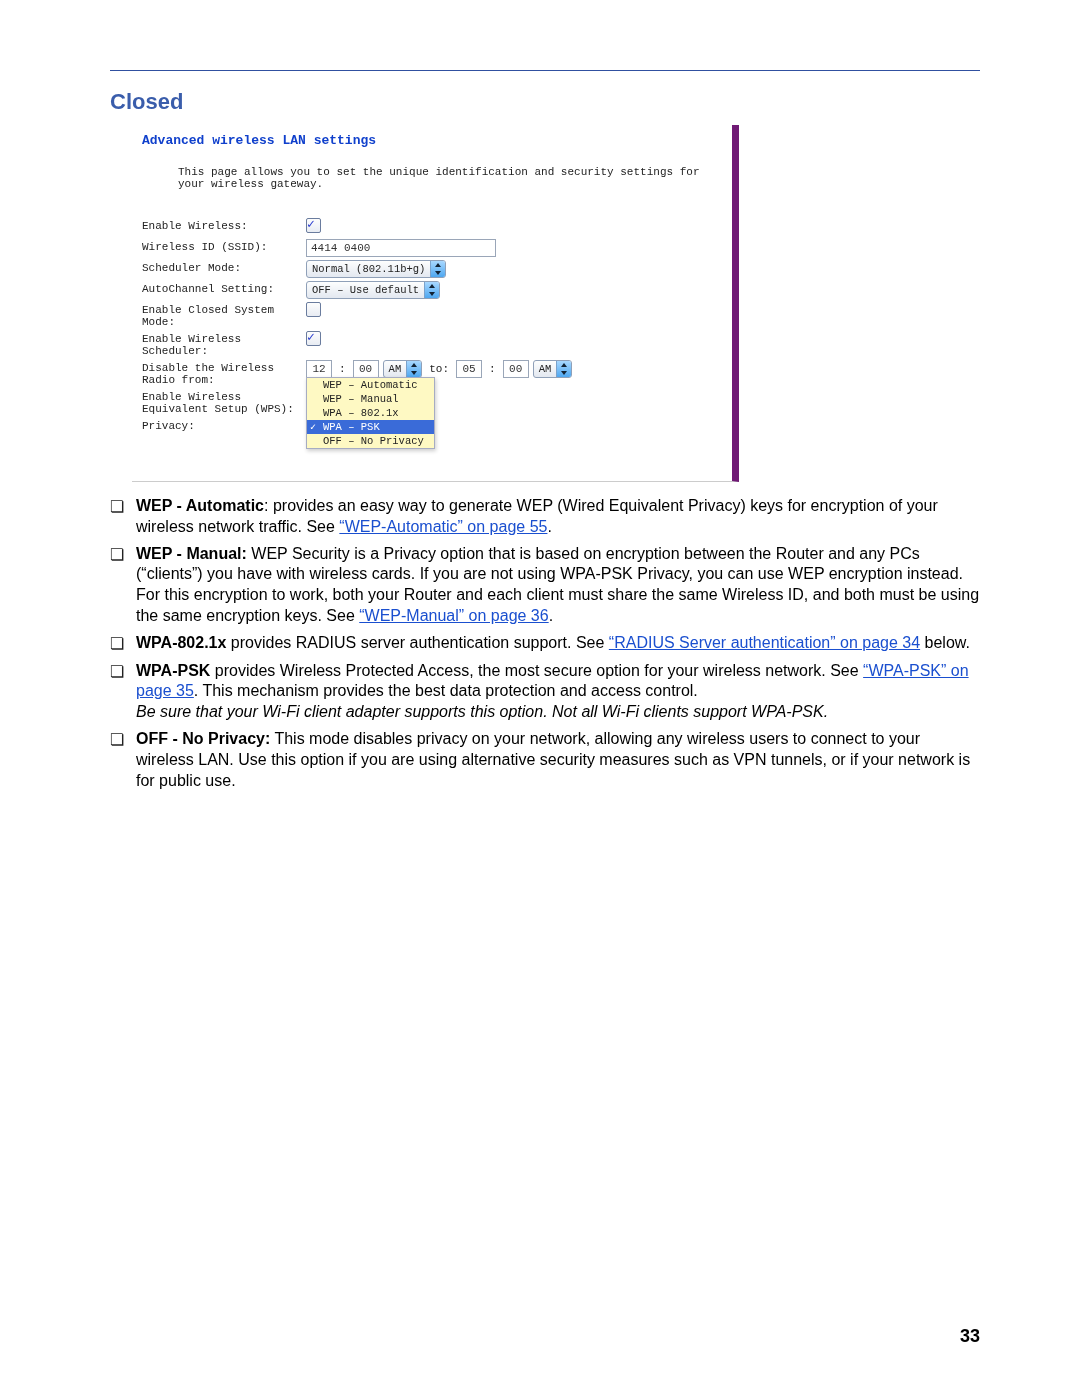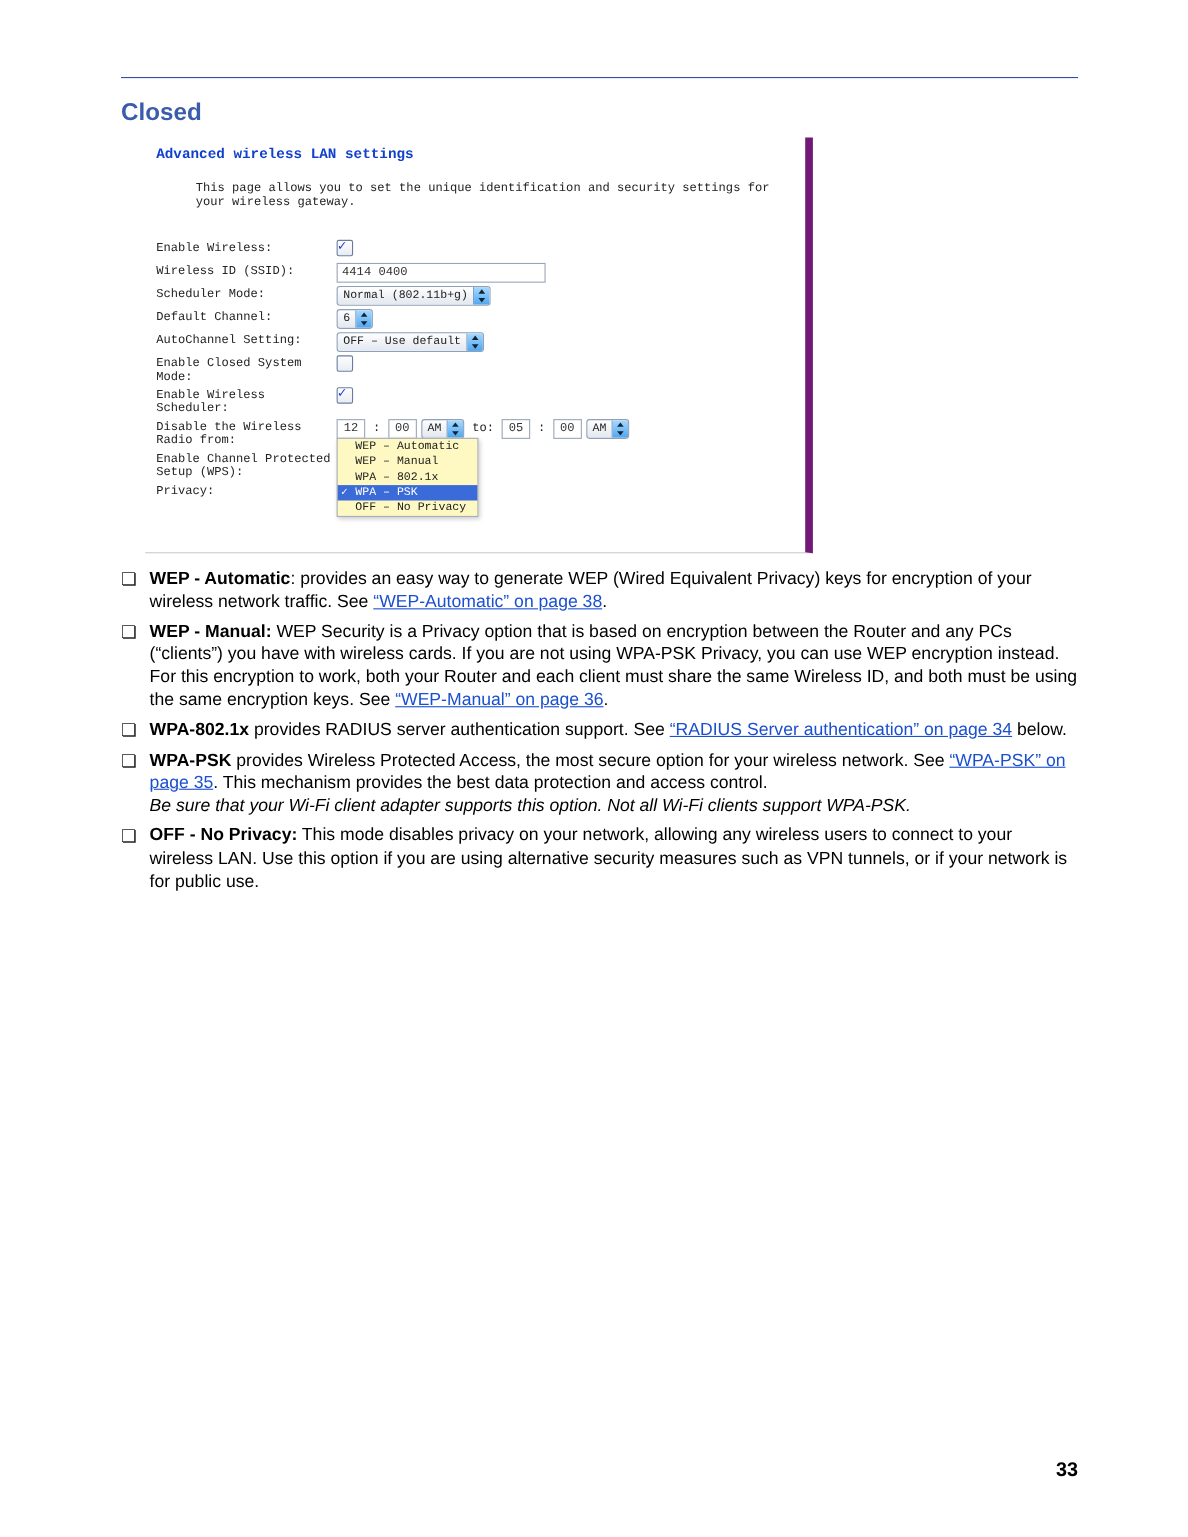--- a/index.html
+++ b/index.html
@@ -220,29 +220,20 @@
     <div class="row">
       <div class="label">Scheduler Mode:</div>
       <div class="ctrl">
         <span class="aqua-sel">
           <span class="txt">Normal (802.11b+g)</span>
           <span class="arrows"></span>
         </span>
       </div>
     </div>
 
-    <div class="row">
-      <div class="label">Default Channel:</div>
-      <div class="ctrl">
-        <span class="aqua-sel">
-          <span class="txt">6</span>
-          <span class="arrows"></span>
-        </span>
-      </div>
-    </div>
 
     <div class="row">
       <div class="label">AutoChannel Setting:</div>
       <div class="ctrl">
         <span class="aqua-sel">
           <span class="txt">OFF – Use default</span>
           <span class="arrows"></span>
         </span>
       </div>
     </div>
@@ -277,21 +268,21 @@
         <span class="to-label">:</span>
         <span class="tbox small">00</span>
         <span class="aqua-sel">
           <span class="txt">AM</span>
           <span class="arrows"></span>
         </span>
       </div>
     </div>
 
     <div class="row">
-      <div class="label">Enable Channel Protected Setup (WPS):</div>
+      <div class="label">Enable Wireless Equivalent Setup (WPS):</div>
       <div class="ctrl" style="position:relative">
         <div class="dropdown-open" style="top:-14px">
           <div>WEP – Automatic</div>
           <div>WEP – Manual</div>
           <div>WPA – 802.1x</div>
           <div class="sel">WPA – PSK</div>
           <div>OFF – No Privacy</div>
         </div>
       </div>
     </div>
@@ -301,21 +292,21 @@
       <div class="ctrl"></div>
     </div>
     <div style="height:36px"></div>
   </div>
 
   <div class="body-list">
 
     <div class="item">
       <div class="bullet">❏</div>
       <div class="text">
-        <b>WEP - Automatic</b><span>: </span><span>provides an easy way to generate WEP (Wired Equivalent Privacy) keys for encryption of your wireless network traffic. See </span><a class="txt-link">“WEP-Automatic” on page 38</a><span>.</span>
+        <b>WEP - Automatic</b><span>: </span><span>provides an easy way to generate WEP (Wired Equivalent Privacy) keys for encryption of your wireless network traffic. See </span><a class="txt-link">“WEP-Automatic” on page 55</a><span>.</span>
       </div>
     </div>
 
     <div class="item">
       <div class="bullet">❏</div>
       <div class="text">
         <b>WEP - Manual:</b><span> </span><span>WEP Security is a Privacy option that is based on encryption between the Router and any PCs (“clients”) you have with wireless cards. If you are not using WPA-PSK Privacy, you can use WEP encryption instead. For this encryption to work, both your Router and each client must share the same Wireless ID, and both must be using the same encryption keys. See </span><a class="txt-link">“WEP-Manual” on page 36</a><span>.</span>
       </div>
     </div>
 

